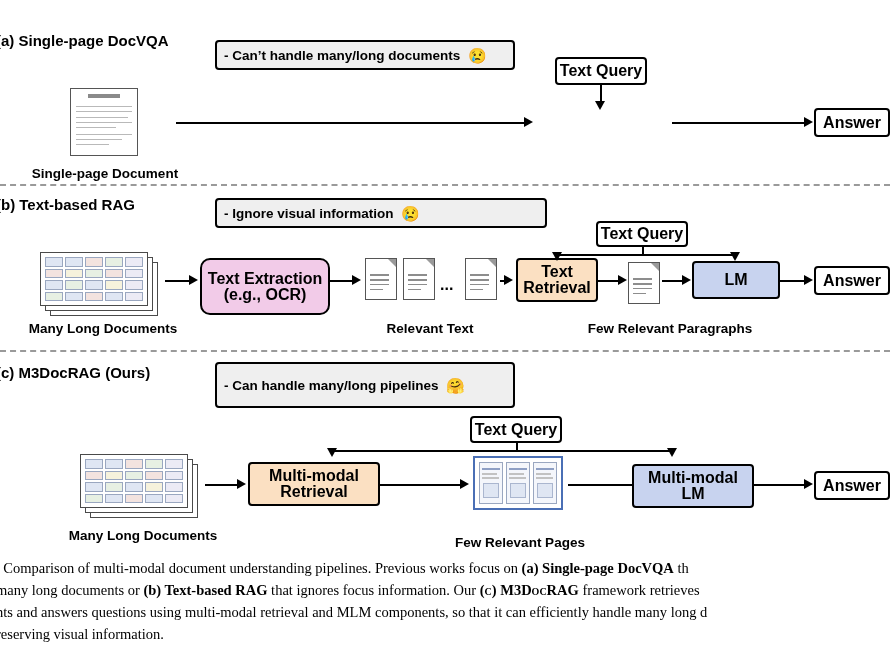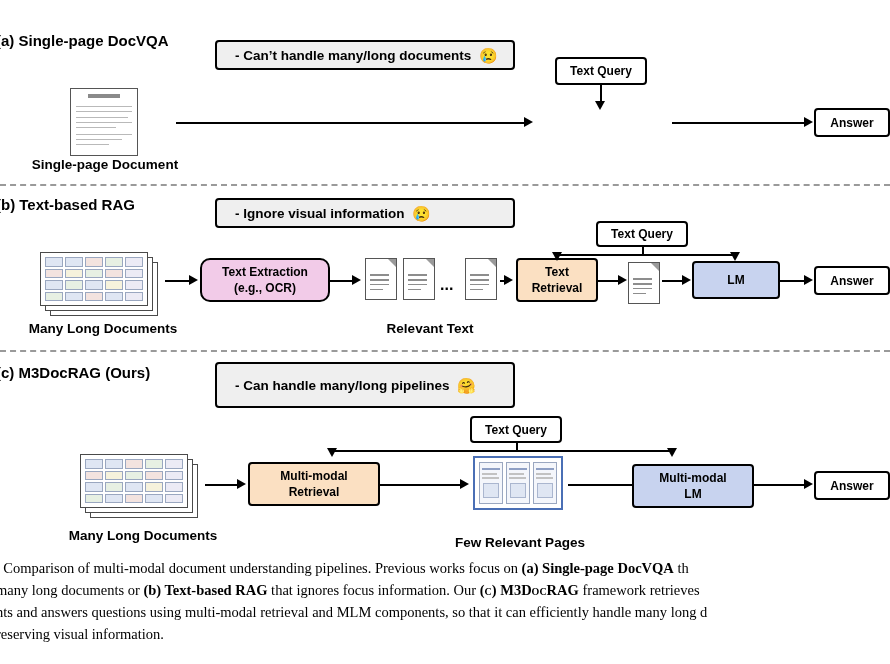--- a/index.html
+++ b/index.html
@@ -43,38 +43,38 @@
   
   .note {
     position: absolute;
     background: #efefef;
     border: 2px solid #000;
     border-radius: 4px;
     font-family: "Liberation Sans", sans-serif;
     font-weight: bold;
     font-size: 13.5px;
     line-height: 17px;
-    padding: 5px 18px;
+    padding: 5px 7px;
     box-sizing: border-box;
     display: flex;
     align-items: center;
     gap: 8px;
     white-space: nowrap;
   }
   .note .lines { display: flex; flex-direction: column; }
   .note .emoji { font-size: 15px; }
 
   
   .pbox {
     position: absolute;
     border: 2px solid #000;
     border-radius: 4px;
     font-family: "Liberation Sans", sans-serif;
     font-weight: bold;
-    font-size: 12px;
+    font-size: 16px;
     line-height: 16px;
     display: flex;
     align-items: center;
     justify-content: center;
     text-align: center;
     box-sizing: border-box;
     white-space: nowrap;
   }
   .pbox.blue   { background: #c8d3ef; }
   .pbox.pink   { background: #f2cbe8; }
@@ -253,39 +253,39 @@
     <div class="theader"></div>
     <div class="tline" style="top:26%; width:84%;"></div>
     <div class="tline" style="top:34%; width:84%;"></div>
     <div class="tline" style="top:42%; width:78%;"></div>
     <div class="tline" style="top:50%; width:84%;"></div>
     <div class="tline" style="top:58%; width:60%;"></div>
     <div class="tline" style="top:68%; width:84%;"></div>
     <div class="tline" style="top:76%; width:70%;"></div>
     <div class="tline" style="top:84%; width:50%;"></div>
   </div>
-  <div class="fig-cap" style="left:30px; top:157px; width:150px;">Single-page Document</div>
+  <div class="fig-cap" style="left:30px; top:166px; width:150px;">Single-page Document</div>
 
   <div class="hline" style="left:176px; top:122px; width:350px;"></div>
   <div class="arrowhead-r" style="left:524px; top:117px;"></div>
 
   <div class="pbox white" style="left:555px; top:57px; width:92px; height:28px;">Text Query</div>
   <div class="vline" style="left:600px; top:85px; height:18px;"></div>
   <div class="arrowhead-d" style="left:595px; top:101px;"></div>
 
 
   <div class="hline" style="left:672px; top:122px; width:134px;"></div>
   <div class="arrowhead-r" style="left:804px; top:117px;"></div>
   <div class="pbox white" style="left:814px; top:108px; width:76px; height:29px;">Answer</div>
 
   <div class="sep" style="top:184px;"></div>
 
   <div class="sec-label" style="left:-4px; top:196px;">(b) Text-based RAG</div>
 
-  <div class="note" style="left:215px; top:198px; width:300px; height:30px;">
+  <div class="note" style="left:215px; top:198px; width:332px; height:30px;">
     <span class="lines">
       <span>- Ignore visual information</span>
     </span>
     <span class="emoji">😢</span>
   </div>
 
   <div class="stack-card" style="left:50px; top:262px; width:108px; height:54px;"></div>
   <div class="stack-card" style="left:45px; top:257px; width:108px; height:54px;"></div>
   <div class="stack-card" style="left:40px; top:252px; width:108px; height:54px;">
     <div class="grid-thumbs">
@@ -309,21 +309,21 @@
         <i></i>
         <i></i>
         <i></i>
     </div>
   </div>
   <div class="fig-cap" style="left:18px; top:321px; width:170px;">Many Long Documents</div>
 
   <div class="hline" style="left:165px; top:280px; width:26px;"></div>
   <div class="arrowhead-r" style="left:189px; top:275px;"></div>
 
-  <div class="pbox pink" style="left:200px; top:258px; width:130px; height:44px; border-radius:10px;">
+  <div class="pbox pink" style="left:200px; top:258px; width:130px; height:57px; border-radius:10px;">
     <span>
       <span>Text Extraction</span><br>
       <span>(e.g., OCR)</span>
     </span>
   </div>
 
   <div class="hline" style="left:330px; top:280px; width:24px;"></div>
   <div class="arrowhead-r" style="left:352px; top:275px;"></div>
 
   <div class="tfile" style="left:365px; top:258px; width:32px; height:42px;">
@@ -370,20 +370,21 @@
   <div class="tfile" style="left:628px; top:262px; width:32px; height:42px;">
     <div class="corner"></div>
     <div class="ln" style="top:38%;"></div>
       <div class="ln" style="top:50%;"></div>
     <div class="ln" style="top:62%;"></div>
       <div class="ln" style="top:74%; width:44%;"></div>
   </div>
   <div class="hline" style="left:598px; top:280px; width:22px;"></div>
   <div class="arrowhead-r" style="left:618px; top:275px;"></div>
 
+  <div class="fig-cap" style="left:570px; top:321px; width:200px;">Few Relevant Paragraphs</div>
 
   <div class="hline" style="left:662px; top:280px; width:22px;"></div>
   <div class="arrowhead-r" style="left:682px; top:275px;"></div>
 
   <div class="pbox blue" style="left:692px; top:261px; width:88px; height:38px;">LM</div>
 
   <div class="hline" style="left:780px; top:280px; width:26px;"></div>
   <div class="arrowhead-r" style="left:804px; top:275px;"></div>
   <div class="pbox white" style="left:814px; top:266px; width:76px; height:29px;">Answer</div>
 

